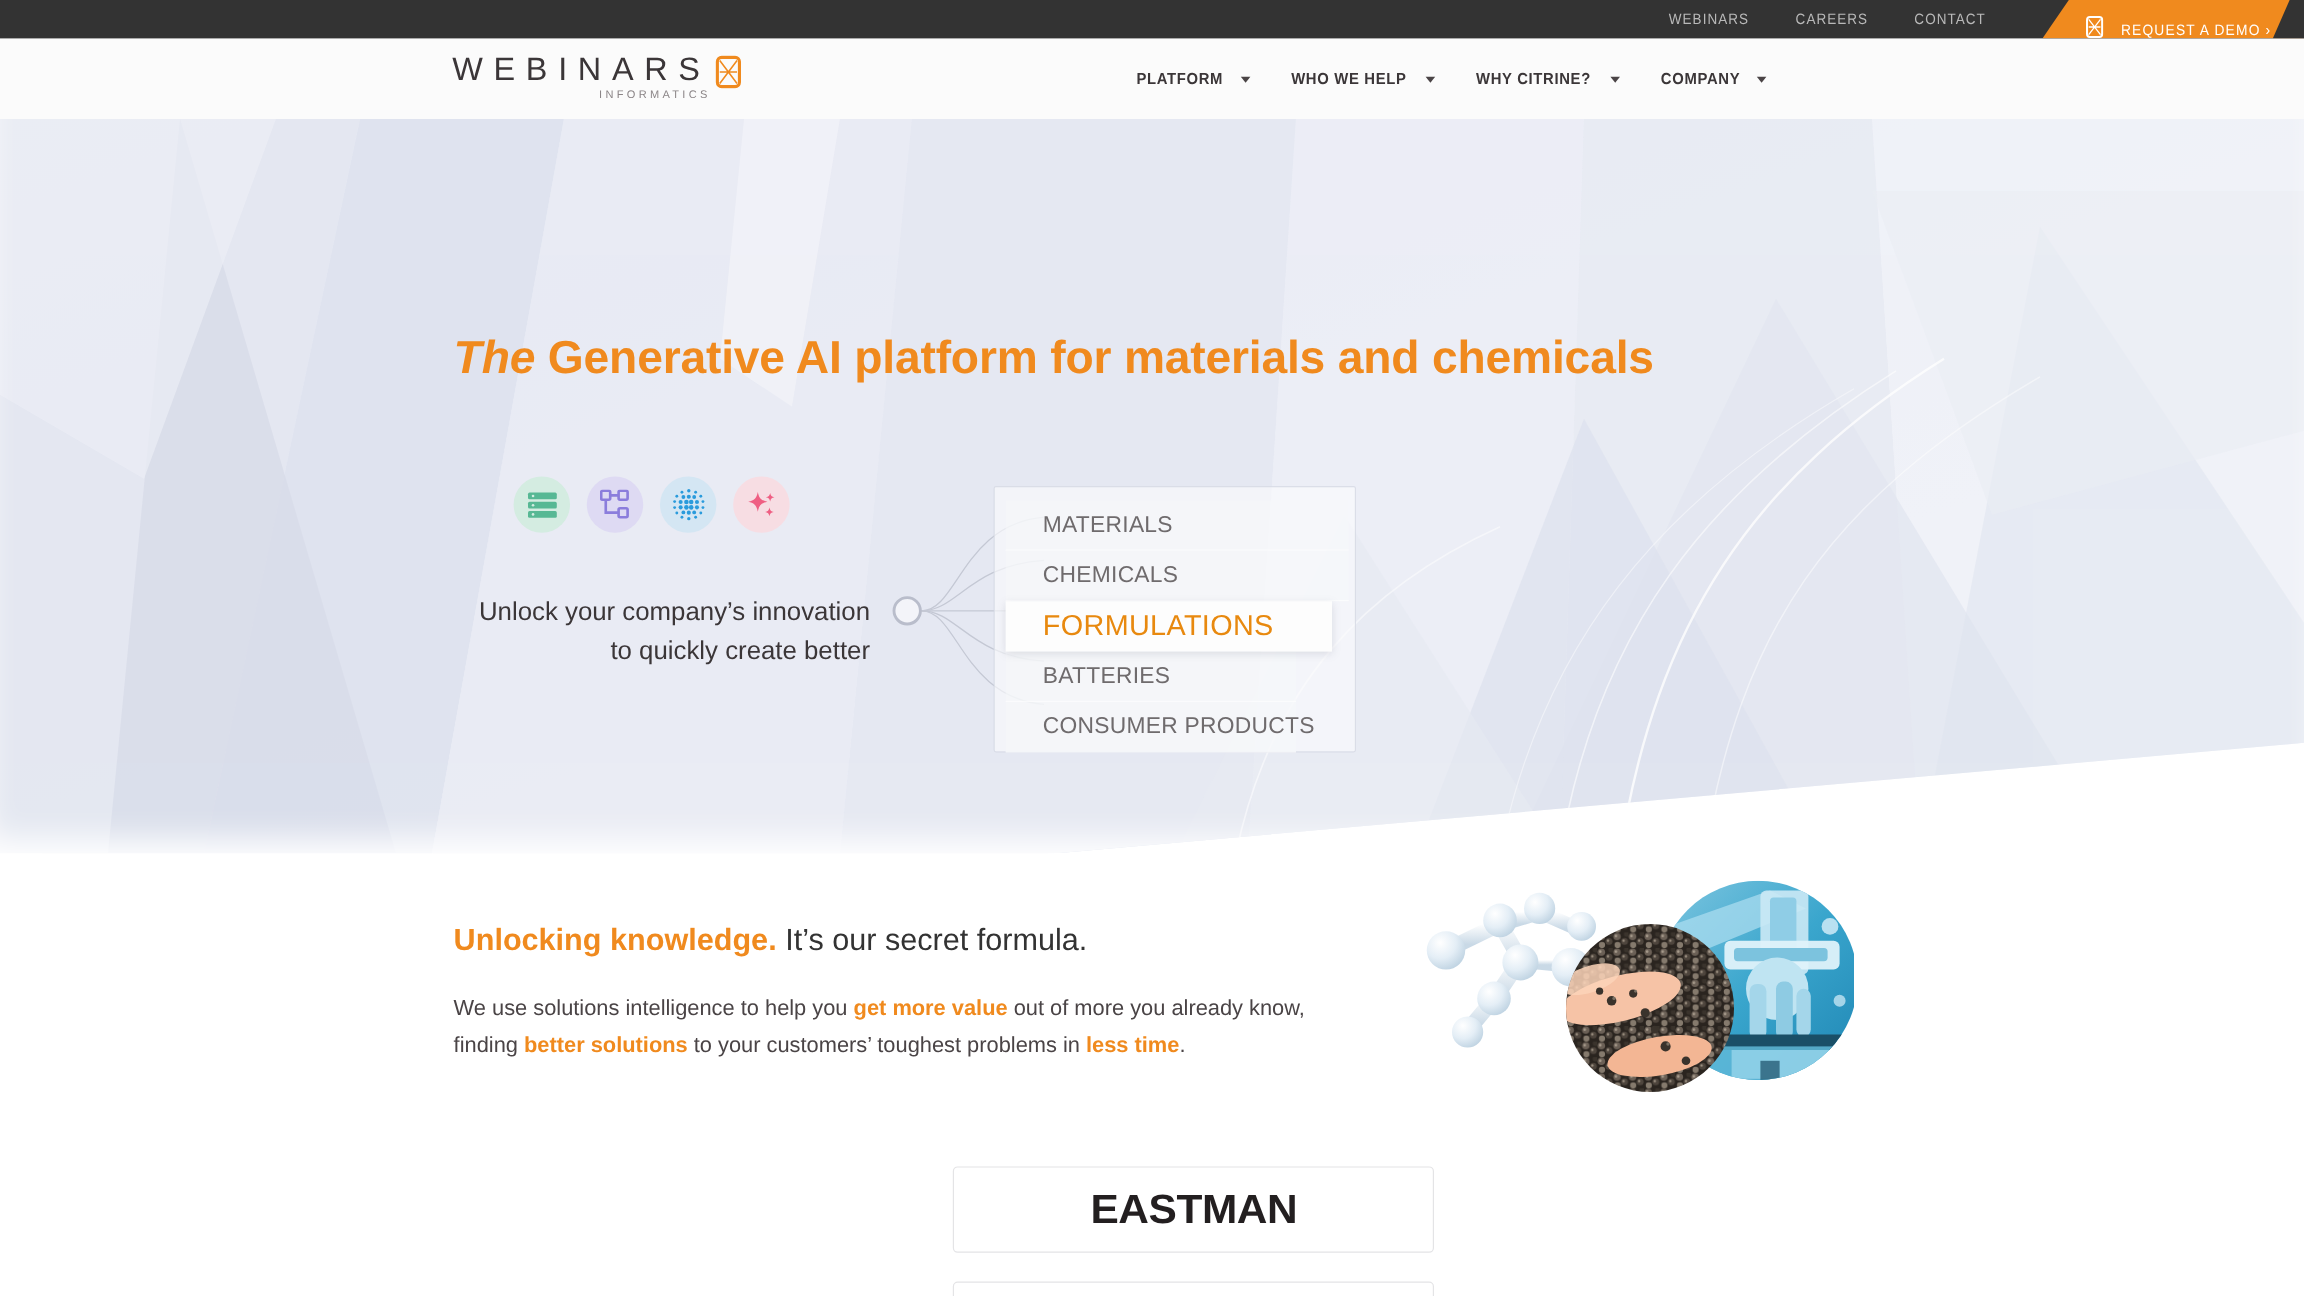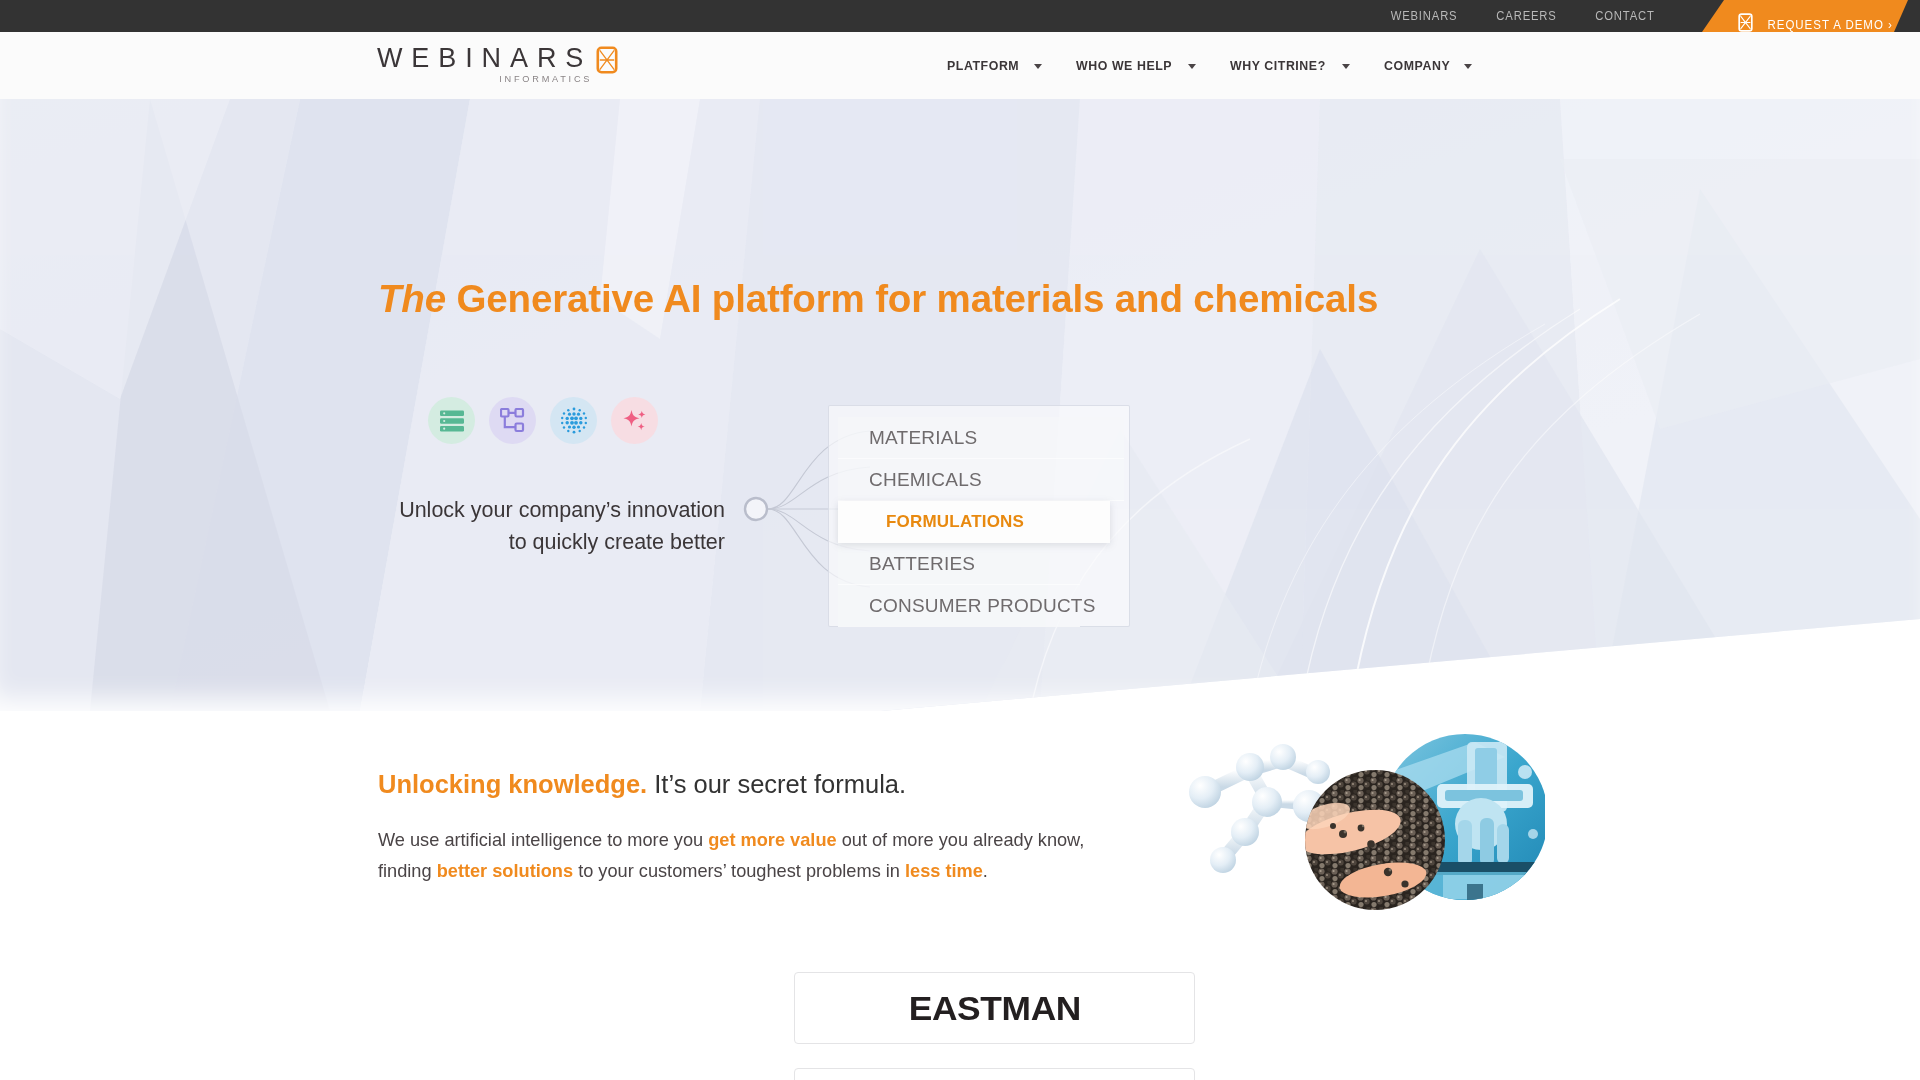--- a/index.html
+++ b/index.html
@@ -163,21 +163,21 @@
     font-family: "Liberation Sans Narrow", "Liberation Sans", sans-serif;
     white-space: nowrap;
   }
   .cat-item.active {
     background: #fdfdfd;
     box-shadow: 0 2px 7px rgba(120,125,140,.22);
     width: 272px; position: relative; z-index: 3;
     border-bottom: none;
   }
   .cat-item.active .cat-label {
-    color: #E8890F; font-size: 17px; font-weight: 700; margin-left: 17px;
+    color: #E8890F; font-size: 24px; font-weight: 400;
   }
   .cat-item.wide-less { width: 242px; }
 
   
   .sec2-head {
     position: absolute; left: 378px; top: 770px;
     font-size: 25.5px; white-space: nowrap;
     font-family: "Liberation Sans Narrow", "Liberation Sans", sans-serif;
     font-weight: 700;
   }
@@ -394,21 +394,21 @@
       <span class="cat-label">CONSUMER PRODUCTS</span>
     </div>
   </div>
 </div>
 
 <h2 class="sec2-head">
   <span class="orange">Unlocking knowledge.</span><span class="dark"> It’s our secret formula.</span>
 </h2>
 
 <p class="sec2-body">
-  <span>We use artificial intelligence to more you </span><b>get more value</b><span> out of more you already know, finding </span><b>better solutions</b><span> to your customers’ toughest problems in </span><b>less time</b><span>.</span>
+  <span>We use solutions intelligence to help you </span><b>get more value</b><span> out of more you already know, finding </span><b>better solutions</b><span> to your customers’ toughest problems in </span><b>less time</b><span>.</span>
 </p>
 
 <svg class="collage" viewBox="0 0 370 205">
   <defs>
     <radialGradient id="ball" cx="35%" cy="30%" r="75%">
       <stop offset="0%" stop-color="#ffffff"></stop>
       <stop offset="55%" stop-color="#e4eef6"></stop>
       <stop offset="100%" stop-color="#bfd3e2"></stop>
     </radialGradient>
     <linearGradient id="bond" x1="0" y1="0" x2="0" y2="1">

